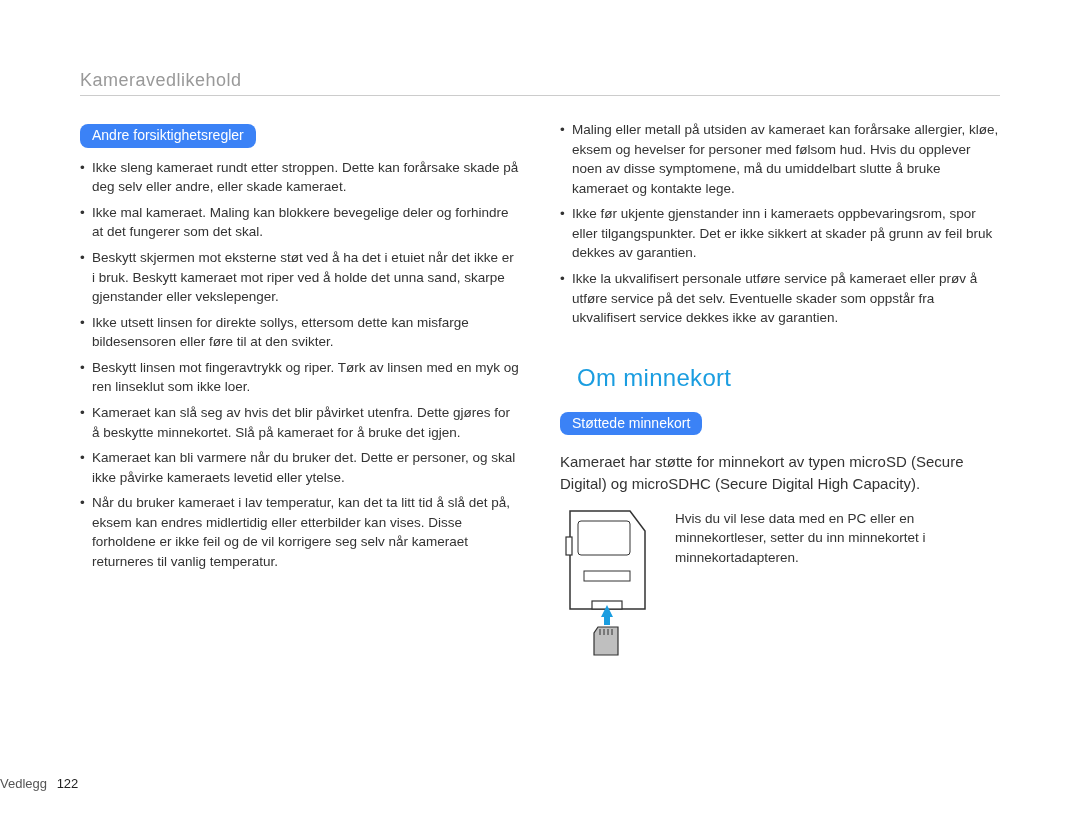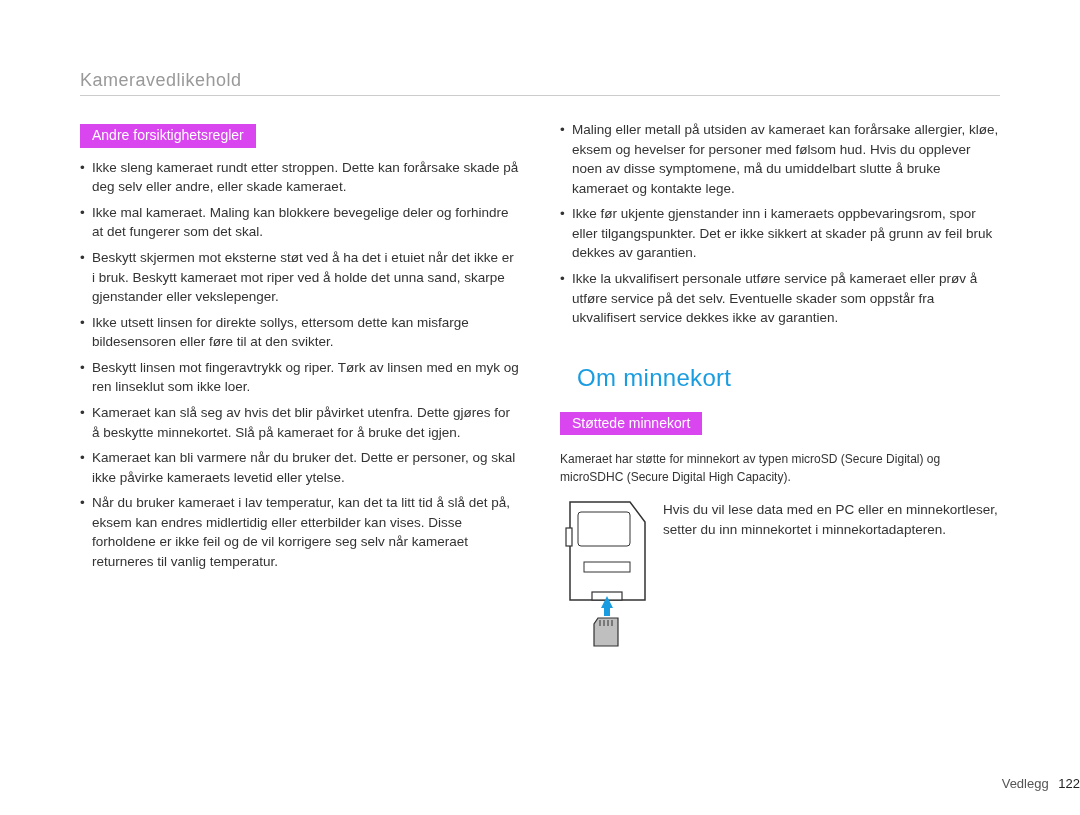--- a/index.html
+++ b/index.html
@@ -34,23 +34,23 @@
   }
   .columns {
     display: flex;
     gap: 40px;
   }
   .col {
     flex: 1 1 50%;
   }
   .pill {
     display: inline-block;
-    background: #d946ef;
+    background: #3b82f6;
     color: #ffffff;
-    border-radius: 0;
+    border-radius: 8px;
     padding: 3px 12px 4px 12px;
     font-size: 14px;
     font-weight: 500;
     margin: 4px 0 10px 0;
     line-height: 1.2;
   }
   ul.bullets {
     list-style: none;
     padding: 0;
     margin: 0;
@@ -71,48 +71,48 @@
     color: #333;
   }
   .section-title {
     color: #1a9de0;
     font-size: 24px;
     font-weight: 400;
     margin: 36px 0 16px 17px;
     letter-spacing: 0.3px;
   }
   .para {
-    font-size: 12px;
+    font-size: 15px;
     line-height: 1.45;
     color: #333;
     margin: 6px 0 14px 0;
   }
   .card-row {
     display: flex;
-    gap: 8px;
+    gap: 20px;
     align-items: flex-start;
     margin-top: 0;
     justify-content: space-between;
   }
   .card-fig {
     width: 95px;
     flex: 0 0 auto;
   }
   .card-text {
     flex: 1 1 auto;
     font-size: 13.5px;
     line-height: 1.45;
     color: #333;
   }
   .footer {
     position: absolute;
     bottom: 24px;
     left: 0;
     width: 100%;
-    text-align: right;
+    text-align: left;
     font-size: 13px;
     color: #555;
   }
   .footer .pg {
     color: #222;
     margin-left: 6px;
   }
 </style>
 </head>
 <body>

